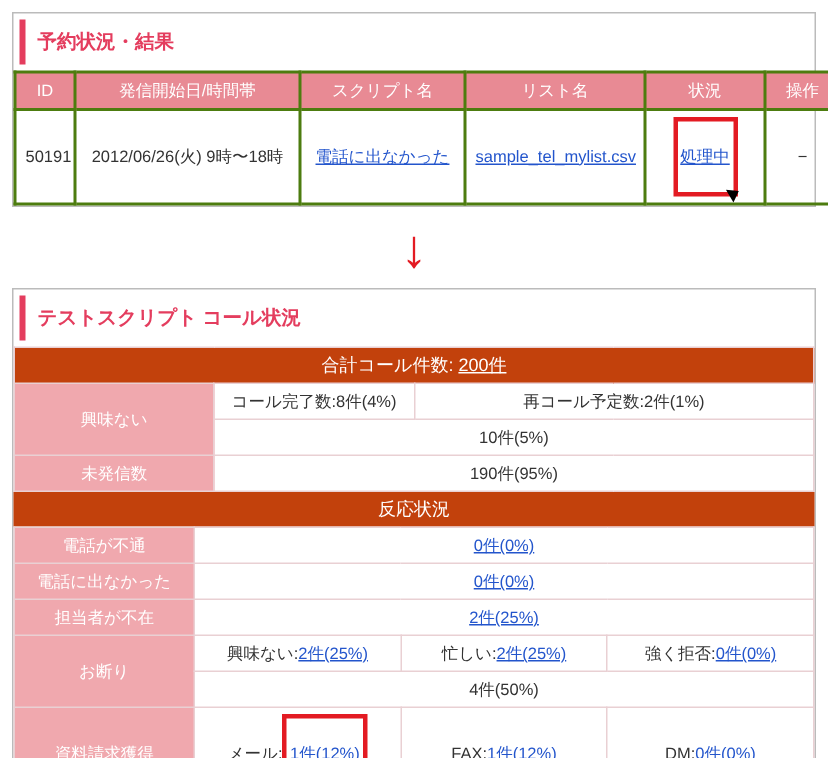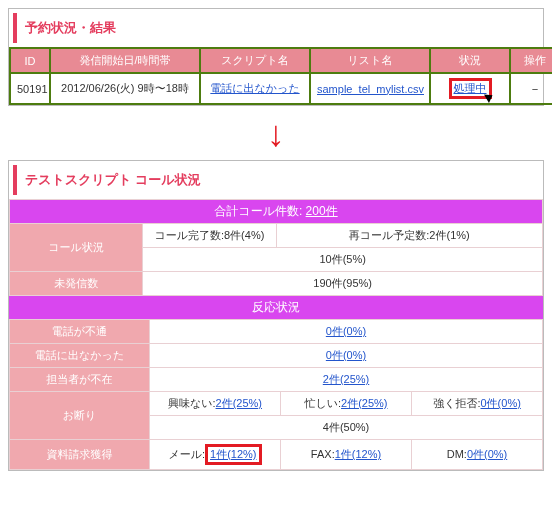--- a/index.html
+++ b/index.html
@@ -8,24 +8,24 @@
 .sec-title{color:#e43d5e;font-weight:bold;font-size:13px;padding:6px 8px;border-left:4px solid #e43d5e;margin:4px}
 .pill-btn{display:block;margin:8px auto 6px;background:linear-gradient(#f07da0,#e8508f);color:#fff;border:none;border-radius:14px;padding:6px 18px;font-size:12px;cursor:pointer}
 .pill-btn::after{content:"▶";margin-left:6px;font-size:10px}
 .disp-ctrl{text-align:right;padding:2px 6px}
 .disp-ctrl select{font-size:11px}
 table{width:100%;border-collapse:collapse;table-layout:fixed}
 th,td{padding:4px 6px;border:2px solid #4d7c0f;font-size:11px;text-align:center;vertical-align:middle}
 th{background:#e88a94;color:#fff;font-weight:normal}
 .link{color:#2355cc;text-decoration:underline;cursor:pointer}
 .arrow{color:#e31b23;font-size:36px;text-align:center;font-weight:bold;line-height:1;margin:4px 0 8px}
-.band{background:#d946ef;color:#fff;text-align:center;padding:3px 0;font-size:12px}
-.rowhdr{background:#f0a8ae;color:#fff;text-align:center;width:140px}
+.band{background:#c2410c;color:#fff;text-align:center;padding:3px 0;font-size:12px}
+.rowhdr{background:#f0a8ae;color:#fff;text-align:center;width:120px}
 .subtbl td{border:1px solid #e9d0d3}
-.hl{border:3px solid #e31b23;padding:0 2px;display:inline-block}
+.hl{border:3px solid #e31b23;padding:16px 2px;display:inline-block}
 .cursor{position:relative}
 .cursor::after{content:"";position:absolute;right:-4px;bottom:-6px;width:0;height:0;border-left:7px solid #000;border-top:5px solid transparent;border-bottom:5px solid transparent;transform:rotate(-30deg)}
 .col-id{width:40px}.col-date{width:150px}.col-scr{width:110px}.col-list{width:120px}.col-stat{width:80px}.col-op{width:50px}
 </style>
 </head>
 <body>
 
 <div class="panel">
   <div class="sec-title">予約状況・結果</div>
   <table>
@@ -54,21 +54,21 @@
 
 <div class="panel">
   <div class="sec-title">テストスクリプト コール状況</div>
 
   <table class="subtbl">
     <tbody>
         <tr>
           <td colspan="4" class="band"><span>合計コール件数:</span> <span class="link" style="color:#fff">200件</span></td>
         </tr>
     <tr>
-      <td class="rowhdr" rowspan="2">コール状況</td>
+      <td class="rowhdr" rowspan="2">興味ない</td>
       <td style=""><span>コール完了数:</span><span>8件(4%)</span></td>
       <td colspan="2" style="text-align:center"><span>再コール予定数:</span><span>2件(1%)</span></td>
     </tr>
     <tr>
           <td colspan="3" style="">10件(5%)</td>
         </tr>
     <tr>
       <td class="rowhdr">未発信数</td>
       <td colspan="3" style="text-align:center">190件(95%)</td>
     </tr>

